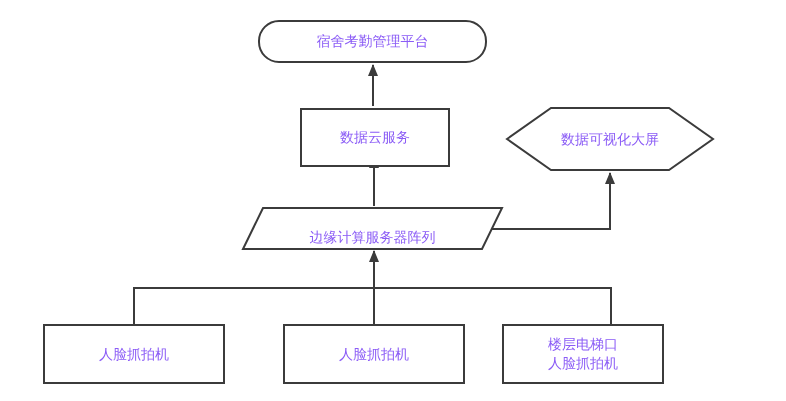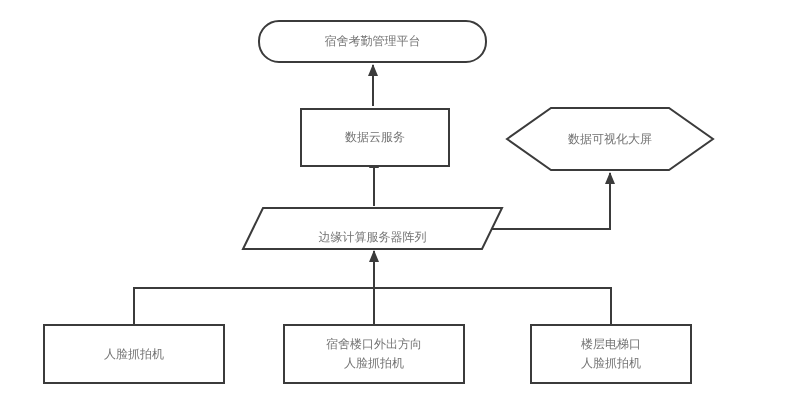--- a/index.html
+++ b/index.html
@@ -19,43 +19,43 @@
     height: 401px;
   }
   .node {
     position: absolute;
     box-sizing: border-box;
     display: flex;
     flex-direction: column;
     align-items: center;
     justify-content: center;
     text-align: center;
-    font-size: 12px;
+    font-size: 14px;
     line-height: 19px;
-    color: #737373;
+    color: #8b5cf6;
     background: #ffffff;
   }
   .bordered { border: 2px solid #3b3b3b; }
   .stadium {
     left: 258px; top: 20px; width: 229px; height: 43px;
     border-radius: 21px;
   }
   .rect-cloud { left: 300px; top: 108px; width: 150px; height: 59px; }
   .hex-label {
     left: 507px; top: 108px; width: 206px; height: 62px;
     background: transparent;
   }
   .para-label {
     left: 243px; top: 208px; width: 259px; height: 58px;
     background: transparent;
   }
   .cam-box { top: 324px; width: 182px; height: 60px; }
   .cam-entry { left: 43px; }
   .cam-exit { left: 283px; }
-  .cam-elevator { left: 530px; width: 162px; }
+  .cam-elevator { left: 502px; width: 162px; }
 </style>
 </head>
 <body>
 
 <div class="canvas">
 
   <svg class="connectors" viewBox="0 0 786 401" xmlns="http://www.w3.org/2000/svg">
     <defs>
       <marker id="arrowhead" markerUnits="userSpaceOnUse" markerWidth="14" markerHeight="12" refX="11" refY="5" orient="auto">
         <path d="M0,0 L12,5 L0,10 Z" fill="#3b3b3b"></path>
@@ -91,21 +91,20 @@
 
   <div class="node para-label">
     <span>边缘计算服务器阵列</span>
   </div>
 
   <div class="node bordered cam-box cam-entry">
     <span>人脸抓拍机</span>
   </div>
 
   <div class="node bordered cam-box cam-exit">
-    <span>宿舍楼口外出方向</span>
     <span>人脸抓拍机</span>
   </div>
 
   <div class="node bordered cam-box cam-elevator">
     <span>楼层电梯口</span>
     <span>人脸抓拍机</span>
   </div>
 
 </div>
 

